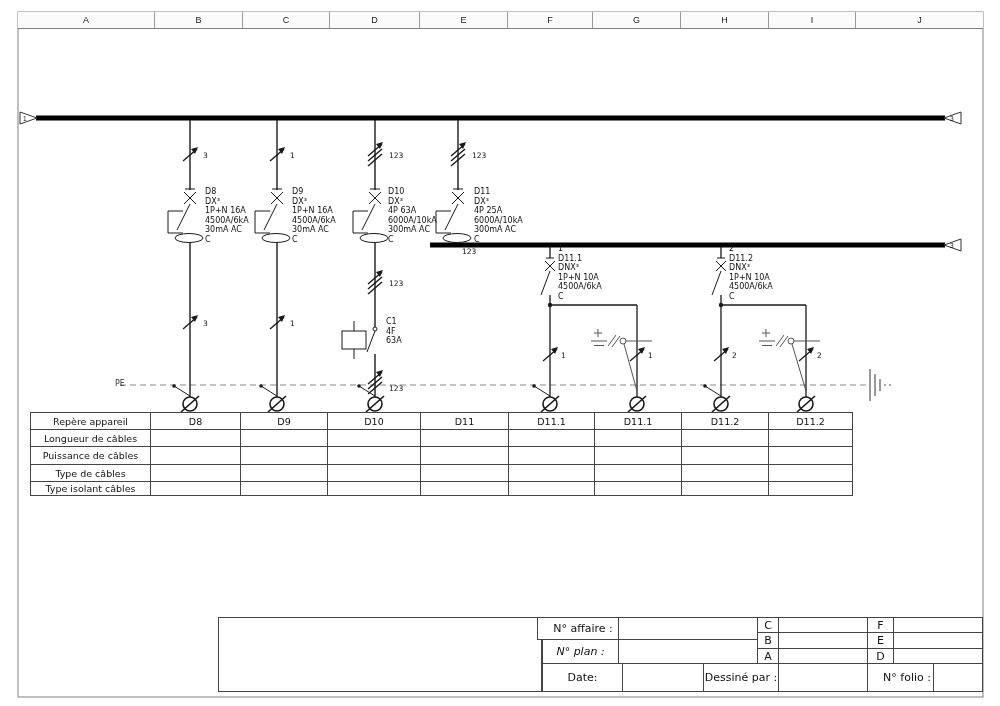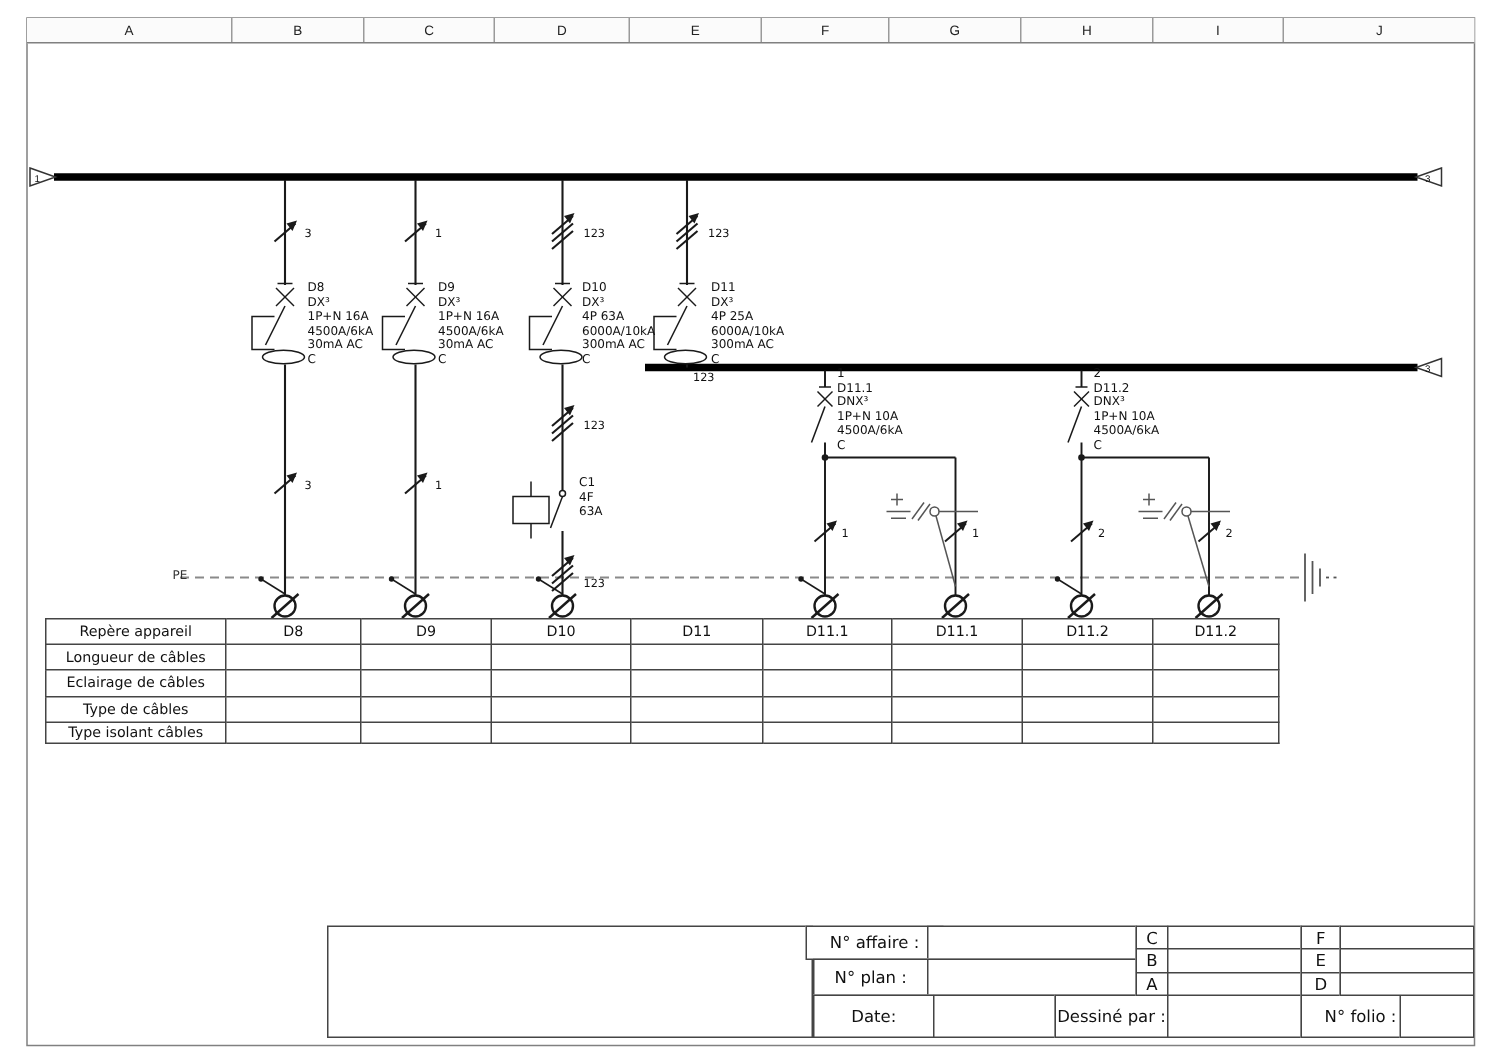--- a/index.html
+++ b/index.html
@@ -372,21 +372,21 @@
       <td></td>
           <td></td>
       <td></td>
           <td></td>
       <td></td>
           <td></td>
       <td></td>
           <td></td>
     </tr>
     <tr style="height:18px">
-      <td class="lab">Eclairage de câbles</td>
+      <td class="lab">Puissance de câbles</td>
       <td></td>
           <td></td>
       <td></td>
           <td></td>
       <td></td>
           <td></td>
       <td></td>
           <td></td>
     </tr>
     <tr style="height:17px">
@@ -411,21 +411,21 @@
       <td></td>
           <td></td>
     </tr>
   </tbody>
     </table>
 
   <div class="tb" style="left:218px;top:617px;width:324px;height:75px;"></div>
 
   <div class="tb" style="left:537px;top:617px;width:92px;height:23px;">N° affaire :</div>
   <div class="tb" style="left:618px;top:617px;width:140px;height:23px;"></div>
-  <div class="tb" style="left:542px;top:639px;width:77px;height:25px;">N° plan :</div>
+  <div class="tb" style="left:542px;top:639px;width:77px;height:25px;font-style:italic;">N° plan :</div>
   <div class="tb" style="left:618px;top:639px;width:140px;height:25px;"></div>
 
   <div class="tb" style="left:542px;top:663px;width:81px;height:29px;">Date:</div>
   <div class="tb" style="left:622px;top:663px;width:82px;height:29px;"></div>
   <div class="tb" style="left:703px;top:663px;width:76px;height:29px;">Dessiné par :</div>
   <div class="tb" style="left:778px;top:663px;width:90px;height:29px;"></div>
   <div class="tb" style="left:867px;top:663px;width:80px;height:29px;">N° folio :</div>
   <div class="tb" style="left:933px;top:663px;width:50px;height:29px;"></div>
 
   <div class="tb" style="left:757px;top:617px;width:22px;height:16px;">C</div>

